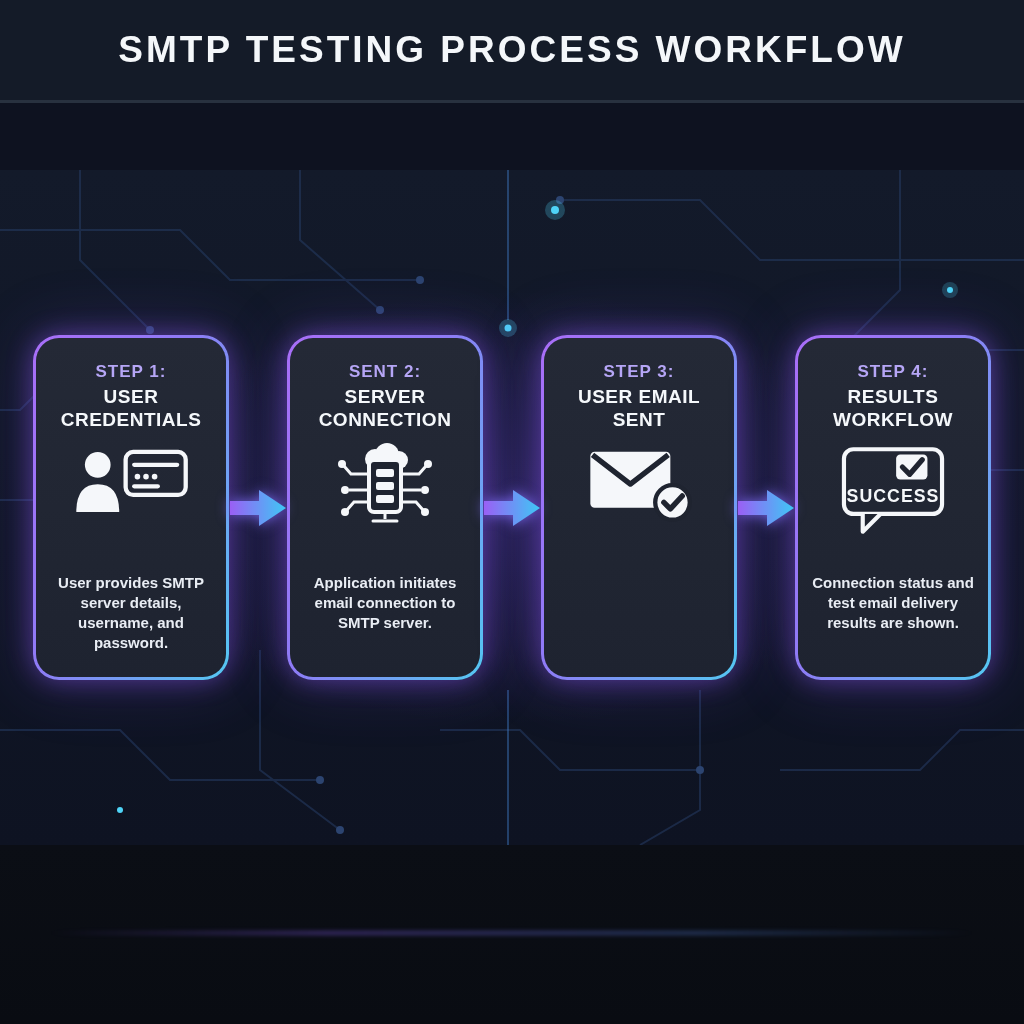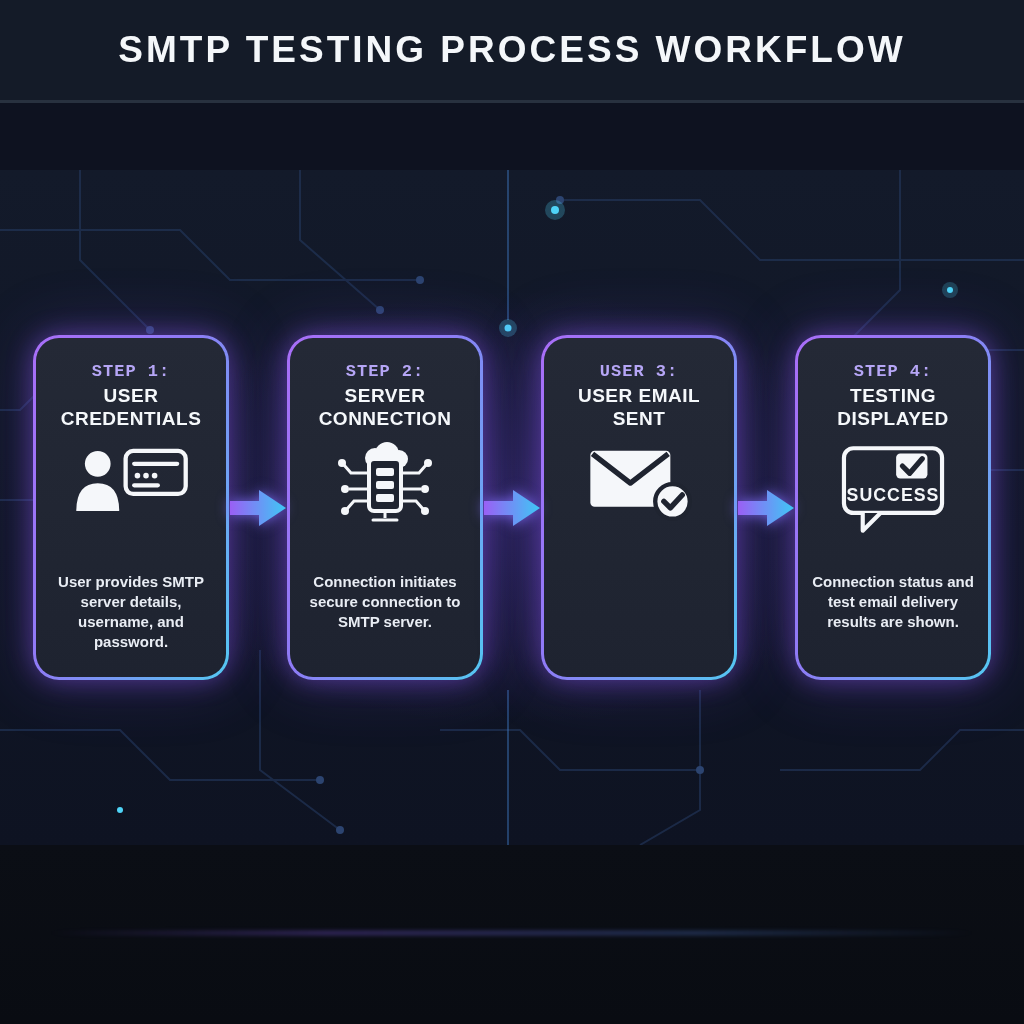--- a/index.html
+++ b/index.html
@@ -28,21 +28,21 @@
     display:flex; justify-content:center; align-items:center; padding:0 30px; }
 
   .card { width:196px; height:345px; border-radius:26px; padding:18px 12px 14px;
     border:3px solid transparent;
     background:
       linear-gradient(180deg,#242936,#1e2330) padding-box,
       linear-gradient(115deg,#a96ef8 0%, #8e7bf6 45%, #54c8f2 100%) border-box;
     box-shadow:0 0 26px rgba(150,95,255,0.45), 0 0 64px rgba(110,70,220,0.28);
     display:flex; flex-direction:column; align-items:center; text-align:center; flex:0 0 auto; }
 
-  .step-label { color:#b6a6f6; font-weight:bold; font-size:17px; letter-spacing:1px; margin-top:6px;font-family:Liberation Mono, monospace; }
+  .step-label { color:#b6a6f6; font-weight:bold; font-size:17px; letter-spacing:1px; margin-top:6px; }
   .step-title { color:#f5f8fb; font-weight:bold; font-size:19px; letter-spacing:0.5px;
     line-height:1.22; max-width:155px; margin:3px auto 0; }
   .icon-wrap { height:120px; display:flex; align-items:flex-start; justify-content:center; margin-top:12px; }
   .desc { color:#e9edf4; font-size:15px; line-height:1.33; margin-top:10px; max-width:174px;font-weight:bold; }
 
   .arrow-wrap { flex:0 0 auto; width:58px; display:flex; justify-content:center; align-items:center; }
   .arrow-svg { filter:drop-shadow(0 0 7px rgba(130,110,255,0.85)); }
 
   
   .bottom { flex:1; position:relative; background:linear-gradient(180deg,#0b0e15,#090c12); }
@@ -134,21 +134,21 @@
         <div class="desc">User provides SMTP server details, username, and password.</div>
       </div>
 
       <div class="arrow-wrap">
         <svg class="arrow-svg" width="58" height="44" viewBox="0 0 58 44">
           <path d="M1 15 H30 V4 L57 22 L30 40 V29 H1 Z" fill="url(#arrowGrad)"></path>
         </svg>
       </div>
 
       <div class="card">
-        <div class="step-label">STEP 2:</div>
+        <div class="step-label">SENT 2:</div>
         <div class="step-title">SERVER CONNECTION</div>
         <div class="icon-wrap">
           <svg width="112" height="84" viewBox="0 0 112 82">
             <circle cx="46" cy="15" r="10" fill="#f5f7fa"></circle>
             <circle cx="58" cy="11" r="12" fill="#f5f7fa"></circle>
             <circle cx="70" cy="16" r="9" fill="#f5f7fa"></circle>
             <g stroke="#f5f7fa" stroke-width="3" fill="none">
               <polyline points="40,30 22,30 15,22"></polyline>
               <polyline points="40,46 20,46"></polyline>
               <polyline points="40,58 25,58 18,66"></polyline>
@@ -165,51 +165,51 @@
               <circle cx="96" cy="68" r="4"></circle>
             </g>
             <rect x="40" y="16" width="32" height="52" rx="5" fill="#1f2430" stroke="#f5f7fa" stroke-width="4"></rect>
             <rect x="47" y="25" width="18" height="8" rx="2" fill="#f5f7fa"></rect>
             <rect x="47" y="38" width="18" height="8" rx="2" fill="#f5f7fa"></rect>
             <rect x="47" y="51" width="18" height="8" rx="2" fill="#f5f7fa"></rect>
             <line x1="56" y1="68" x2="56" y2="75" stroke="#f5f7fa" stroke-width="3"></line>
             <line x1="44" y1="77" x2="68" y2="77" stroke="#f5f7fa" stroke-width="3" stroke-linecap="round"></line>
           </svg>
         </div>
-        <div class="desc">Connection initiates secure connection to SMTP server.</div>
+        <div class="desc">Application initiates email connection to SMTP server.</div>
       </div>
 
       <div class="arrow-wrap">
         <svg class="arrow-svg" width="58" height="44" viewBox="0 0 58 44">
           <path d="M1 15 H30 V4 L57 22 L30 40 V29 H1 Z" fill="url(#arrowGrad)"></path>
         </svg>
       </div>
 
       <div class="card">
-        <div class="step-label">USER 3:</div>
+        <div class="step-label">STEP 3:</div>
         <div class="step-title">USER EMAIL SENT</div>
         <div class="icon-wrap">
           <svg width="112" height="80" viewBox="0 0 102 74">
             <rect x="6" y="8" width="74" height="52" rx="4" fill="#f5f7fa"></rect>
             <polyline points="8,11 43,38 78,11" fill="none" stroke="#1f2430" stroke-width="5" stroke-linejoin="round"></polyline>
             <circle cx="82" cy="55" r="16" fill="#f5f7fa" stroke="#1f2430" stroke-width="4"></circle>
             <path d="M74 55 l6 6 l11 -12" fill="none" stroke="#1f2430" stroke-width="5" stroke-linecap="round" stroke-linejoin="round"></path>
           </svg>
         </div>
       </div>
 
       <div class="arrow-wrap">
         <svg class="arrow-svg" width="58" height="44" viewBox="0 0 58 44">
           <path d="M1 15 H30 V4 L57 22 L30 40 V29 H1 Z" fill="url(#arrowGrad)"></path>
         </svg>
       </div>
 
       <div class="card">
         <div class="step-label">STEP 4:</div>
-        <div class="step-title">TESTING DISPLAYED</div>
+        <div class="step-title">RESULTS WORKFLOW</div>
         <div class="icon-wrap">
           <svg width="116" height="96" viewBox="0 0 110 92">
             <rect x="8" y="6" width="94" height="62" rx="9" fill="none" stroke="#f5f7fa" stroke-width="4"></rect>
             <path d="M26 68 L26 85 L43 68" fill="#1f2430" stroke="#f5f7fa" stroke-width="4" stroke-linejoin="round"></path>
             <rect x="58" y="11" width="30" height="24" rx="4" fill="#f5f7fa"></rect>
             <path d="M64 23 l7 7 l12 -14" fill="none" stroke="#1f2430" stroke-width="5" stroke-linecap="round" stroke-linejoin="round"></path>
             <text x="55" y="57" text-anchor="middle" font-size="17" font-weight="bold" fill="#f5f7fa" letter-spacing="1" font-family="Liberation Sans, sans-serif">SUCCESS</text>
           </svg>
         </div>
         <div class="desc">Connection status and test email delivery results are shown.</div>

